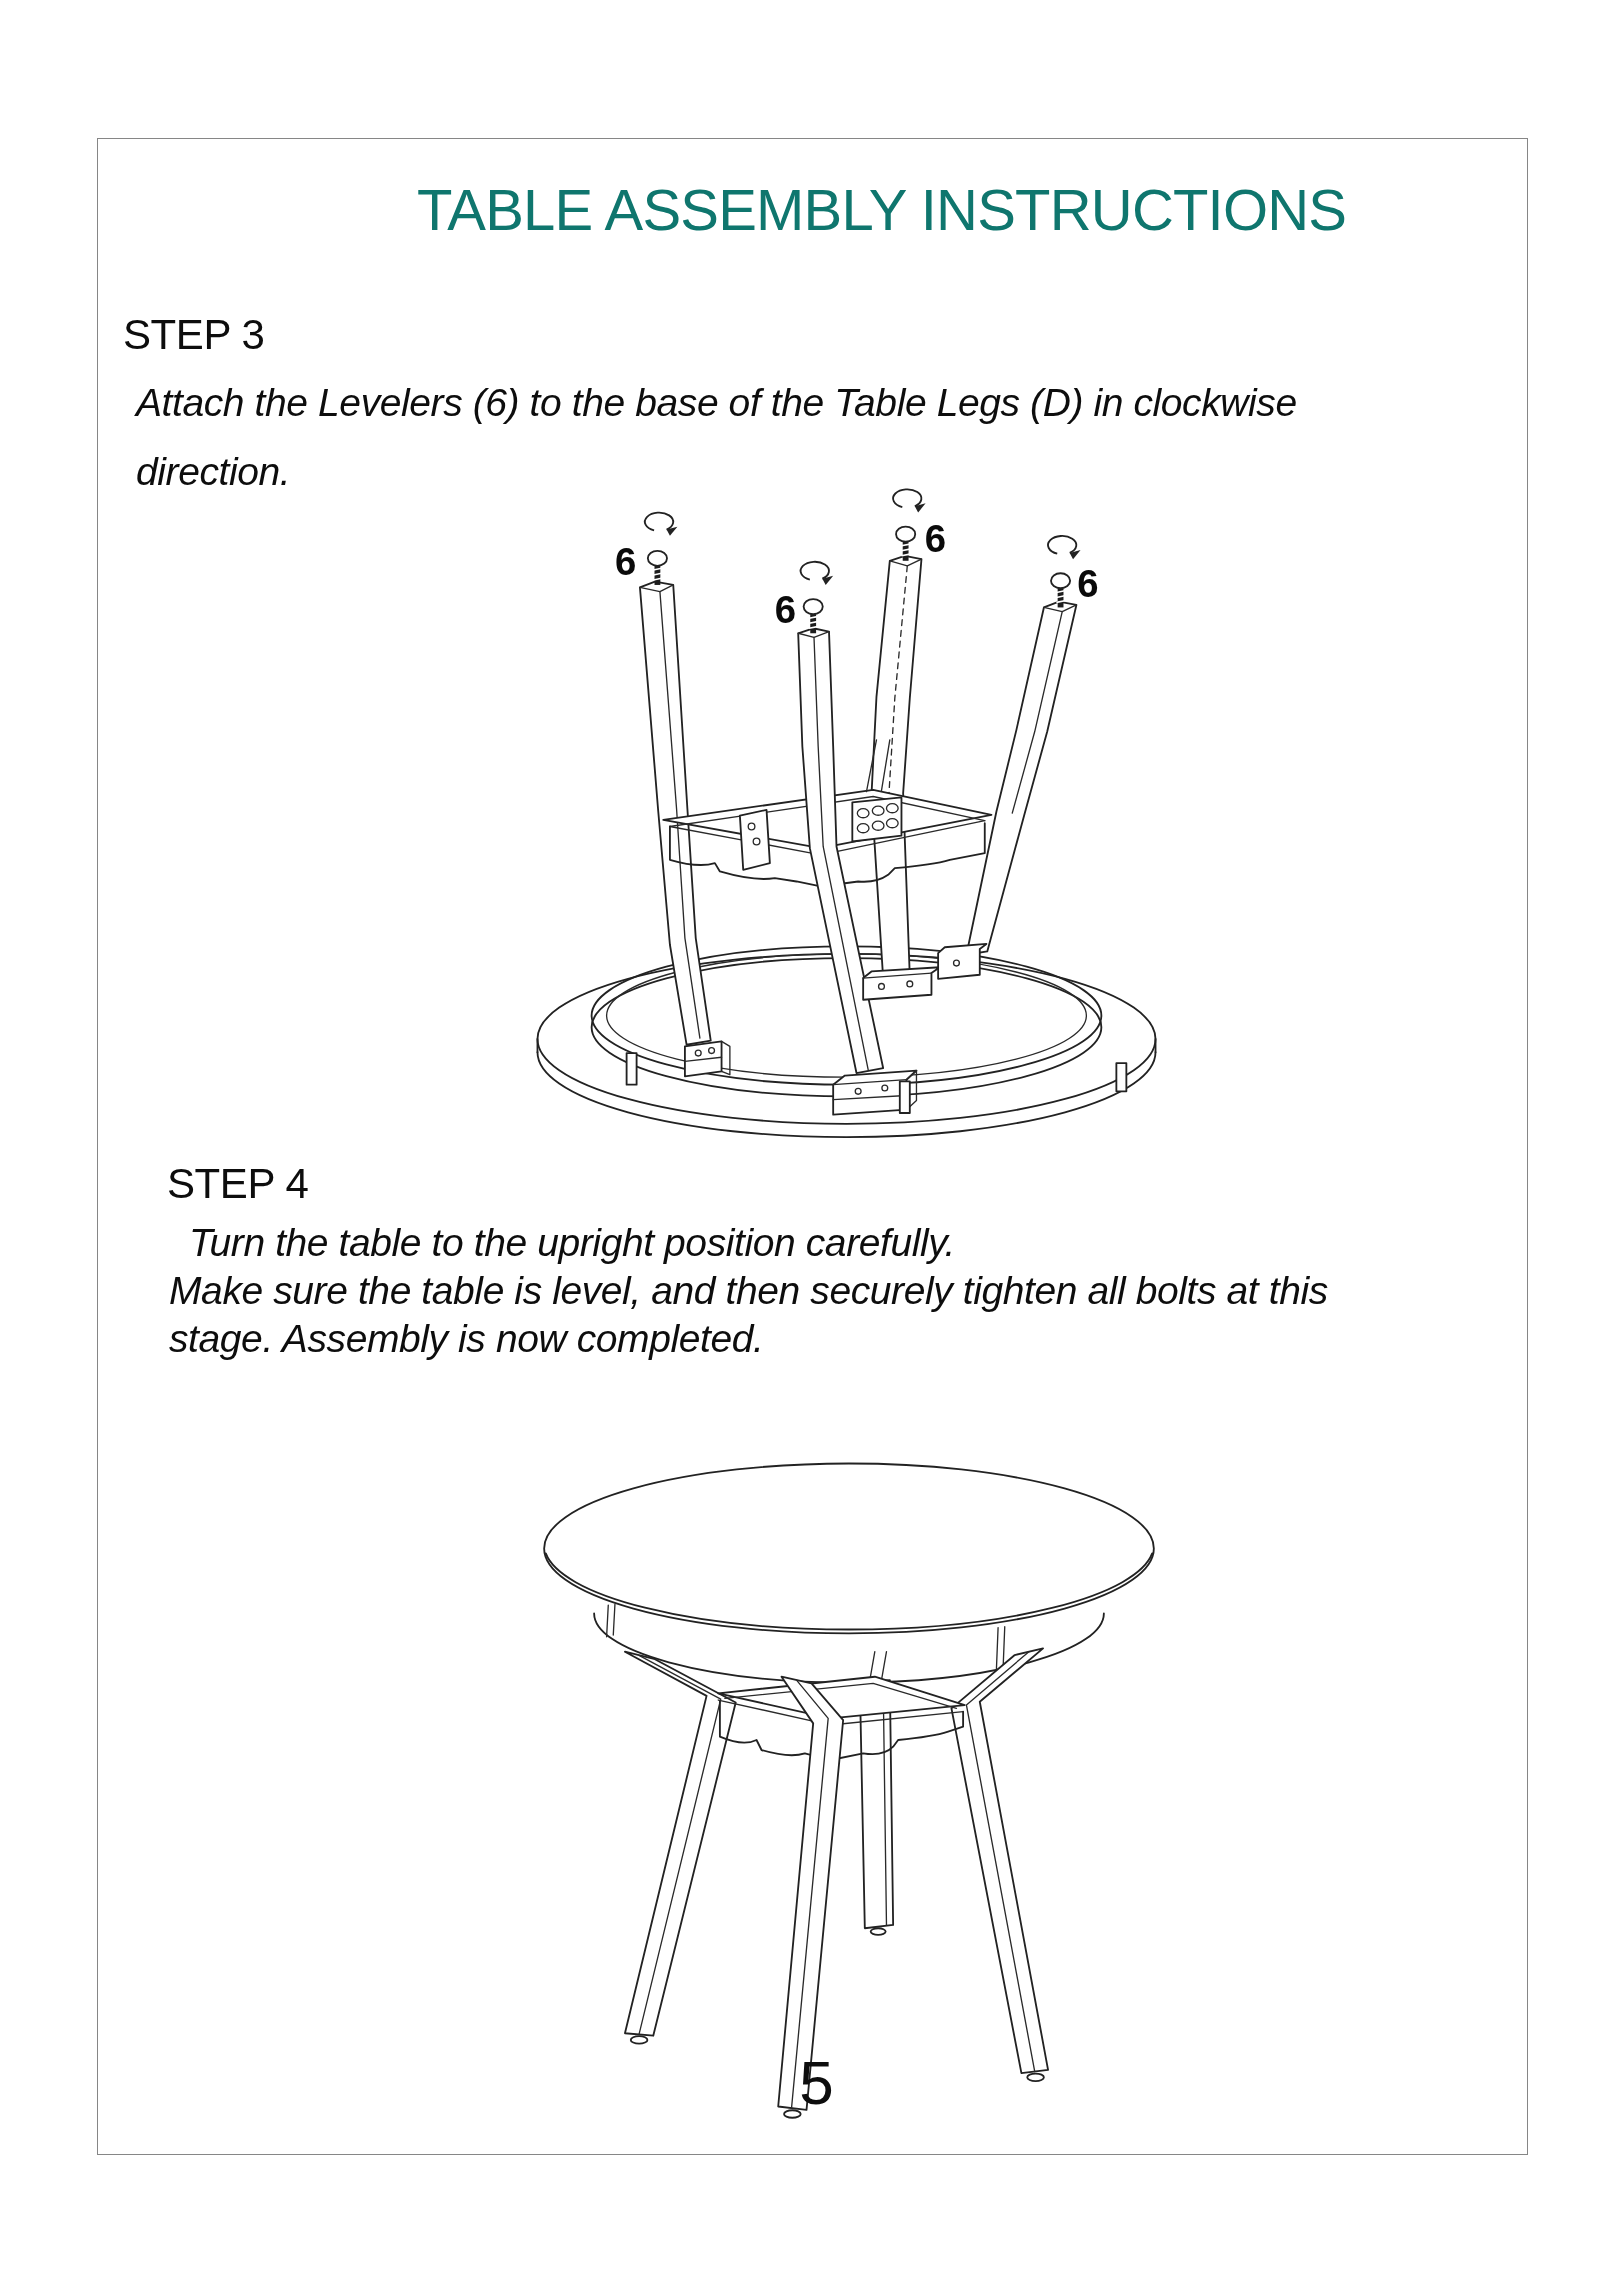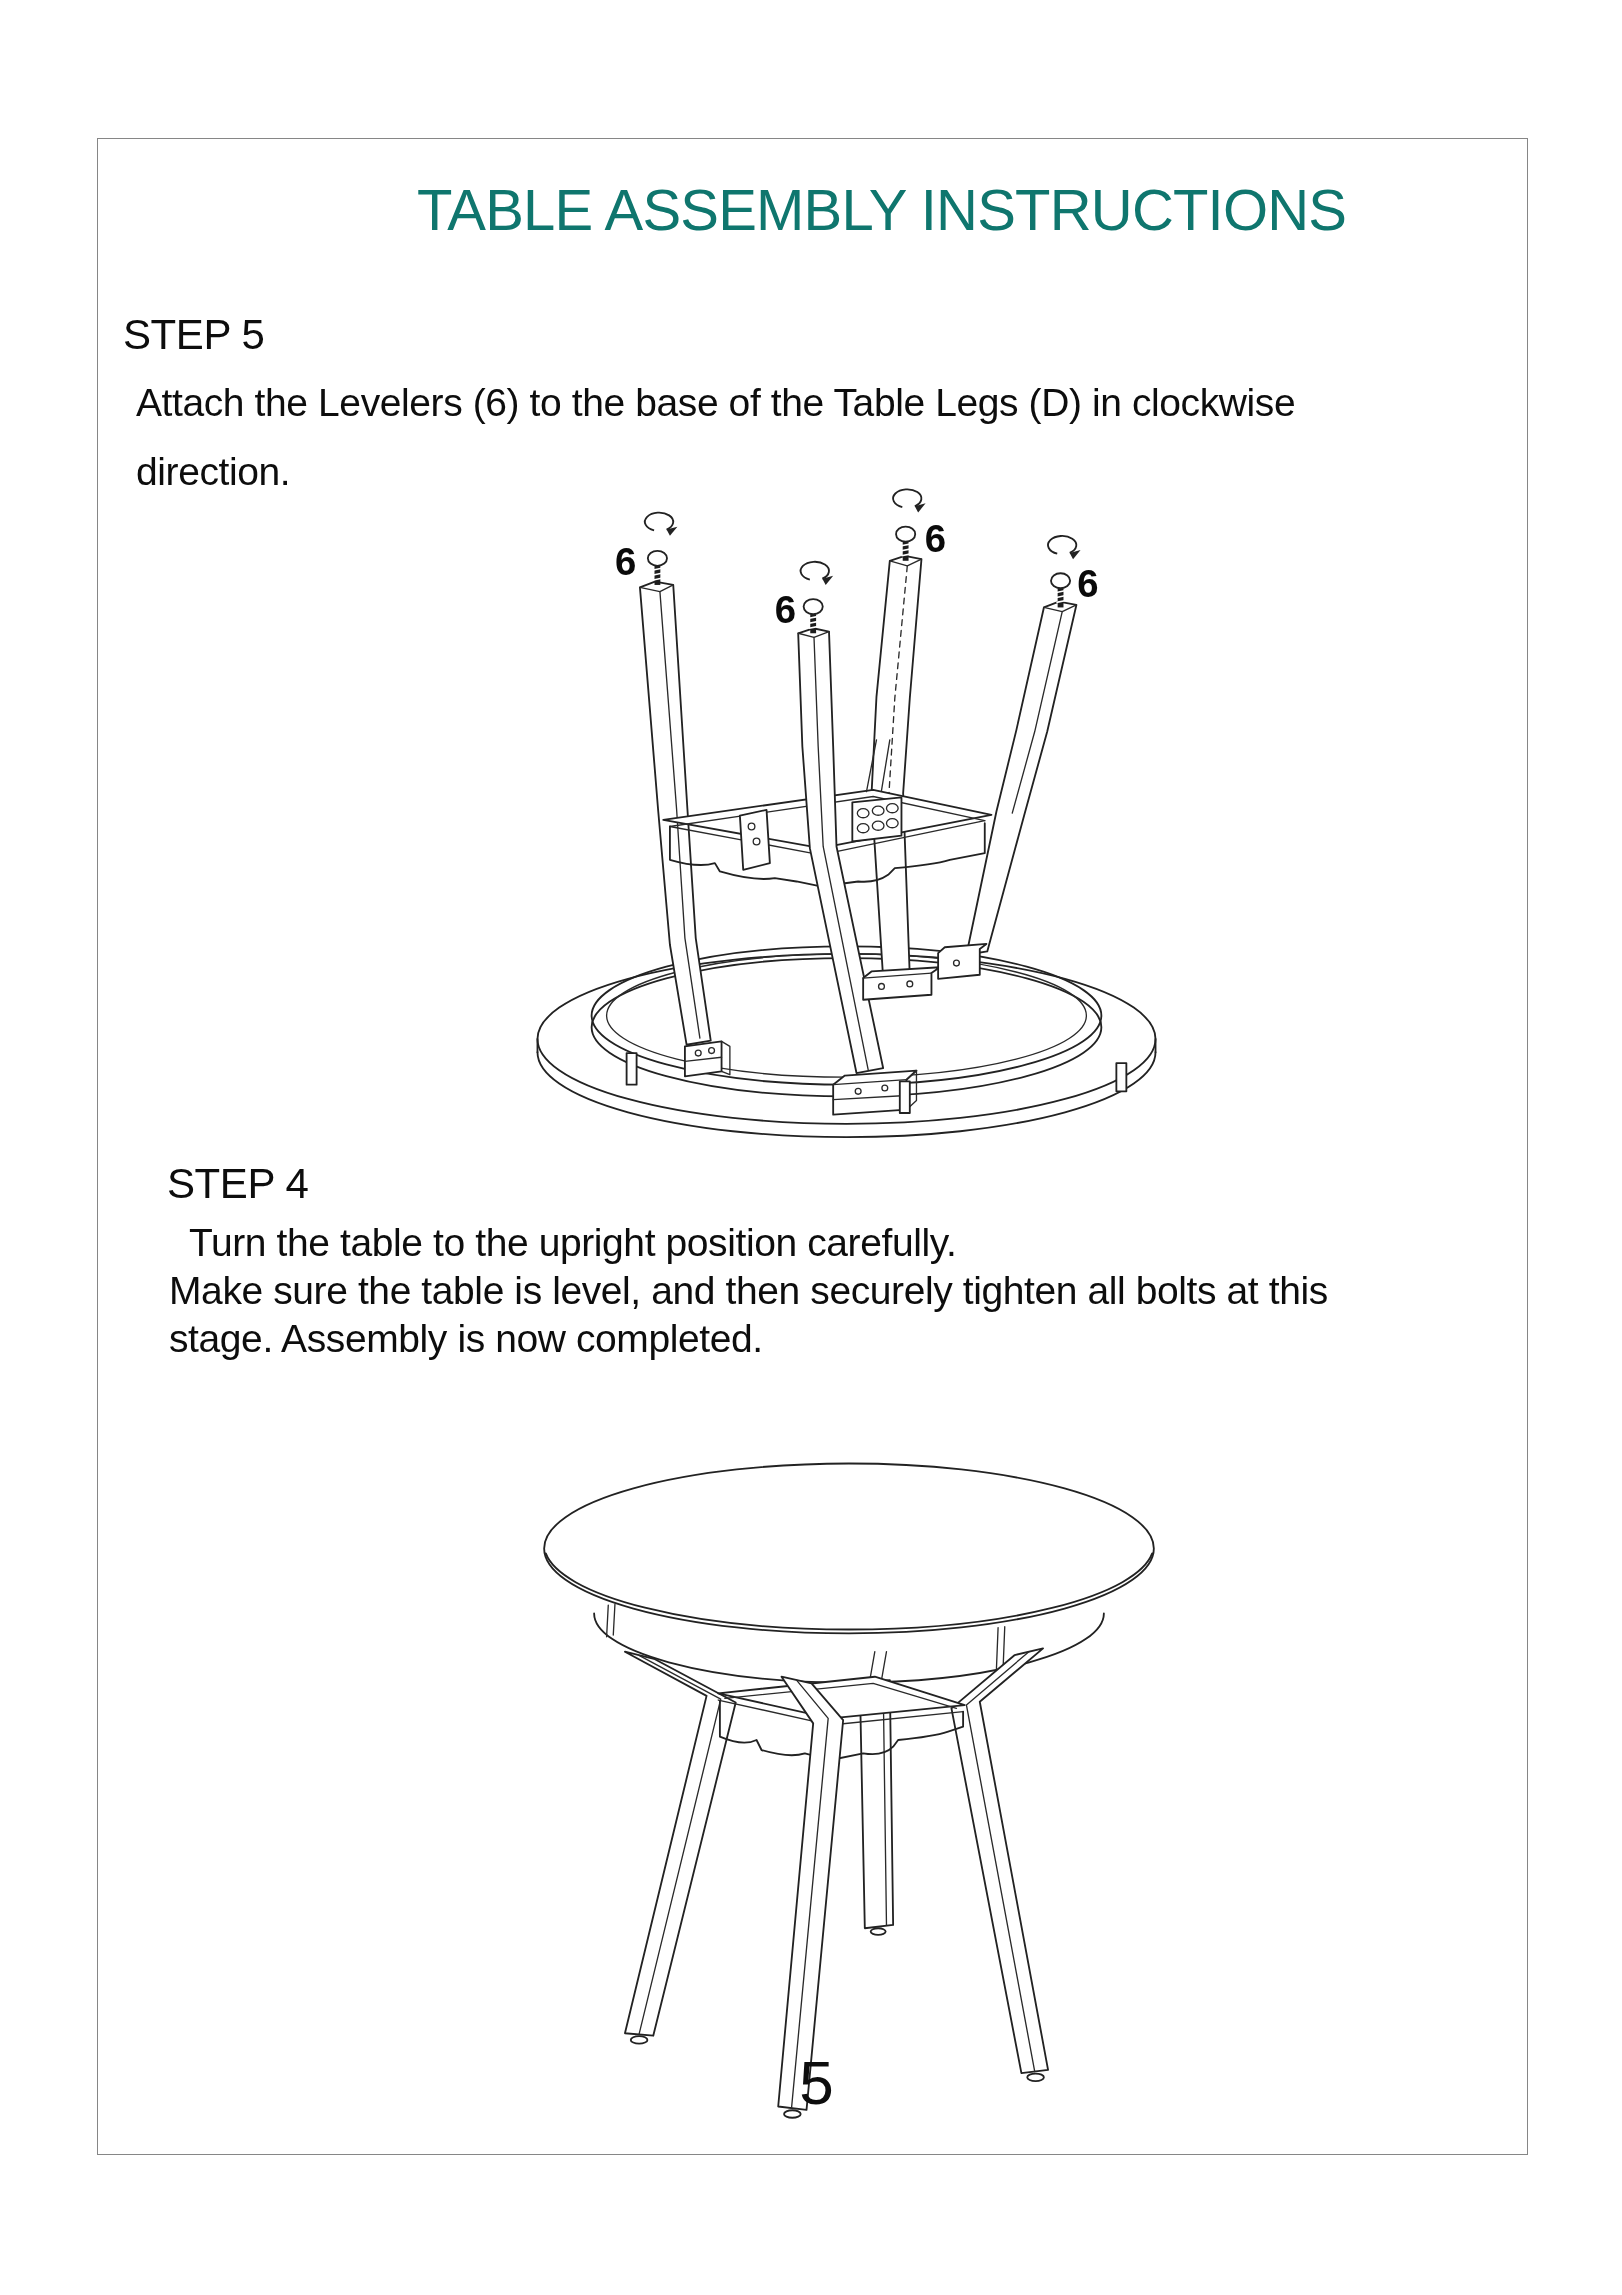--- a/index.html
+++ b/index.html
@@ -4,21 +4,21 @@
 <style>
   html,body{margin:0;padding:0;background:#e8e8e8;}
   .page{position:relative;width:1622px;height:2295px;background:#ffffff;
         font-family:"Liberation Sans","DejaVu Sans",sans-serif;color:#0d0d0d;overflow:hidden;}
   .frame{position:absolute;left:97px;top:138px;width:1429px;height:2015px;
          border:1.7px solid #868686;background:#fff;}
   .abs{position:absolute;white-space:nowrap;}
   .title{left:417px;top:181px;font-size:58px;line-height:58px;letter-spacing:-0.8px;color:#0f766e;}
   .step-label{font-size:42px;line-height:42px;letter-spacing:-0.4px;}
   .step3-label{left:123px;top:314px;}
-  .body-line{font-size:39px;line-height:48px;letter-spacing:-0.4px;}
+  .body-line{font-size:39px;line-height:48px;letter-spacing:-0.4px;font-style:italic;}
   .p3{left:136px;}
   .p3-1{top:379px;}
   .p3-2{top:448px;}
   .step4-label{left:167px;top:1163px;}
   .p4{left:169px;}
   .p4-1{top:1219px;margin-left:20px;}
   .p4-2{top:1267px;}
   .p4-3{top:1315px;}
   .pageno{left:750px;top:2052px;width:133px;text-align:center;font-size:62px;line-height:62px;}
   svg{position:absolute;overflow:visible;}
@@ -28,21 +28,21 @@
   .plabel{font-family:"Liberation Sans","DejaVu Sans",sans-serif;font-size:46px;font-weight:bold;fill:#0a0a0a;}
 </style>
 </head>
 <body>
 
 <div class="page">
   <div class="frame"></div>
 
   <div class="abs title">TABLE ASSEMBLY INSTRUCTIONS</div>
 
-  <div class="abs step-label step3-label">STEP 5</div>
+  <div class="abs step-label step3-label">STEP 3</div>
   <div class="abs body-line p3 p3-1">Attach the Levelers (6) to the base of the Table Legs (D) in clockwise</div>
   <div class="abs body-line p3 p3-2">direction.</div>
 
   <svg style="left:500px;top:488px" width="683" height="667" viewBox="0 0 820 800">
     <defs>
       <g id="leveler">
         <rect x="-3.5" y="8" width="7" height="24" fill="#1d1d1d" stroke="none"></rect>
         <line x1="-5" y1="14" x2="5" y2="12" stroke="#fff" stroke-width="2"></line>
         <line x1="-5" y1="20" x2="5" y2="18" stroke="#fff" stroke-width="2"></line>
         <line x1="-5" y1="26" x2="5" y2="24" stroke="#fff" stroke-width="2"></line>

